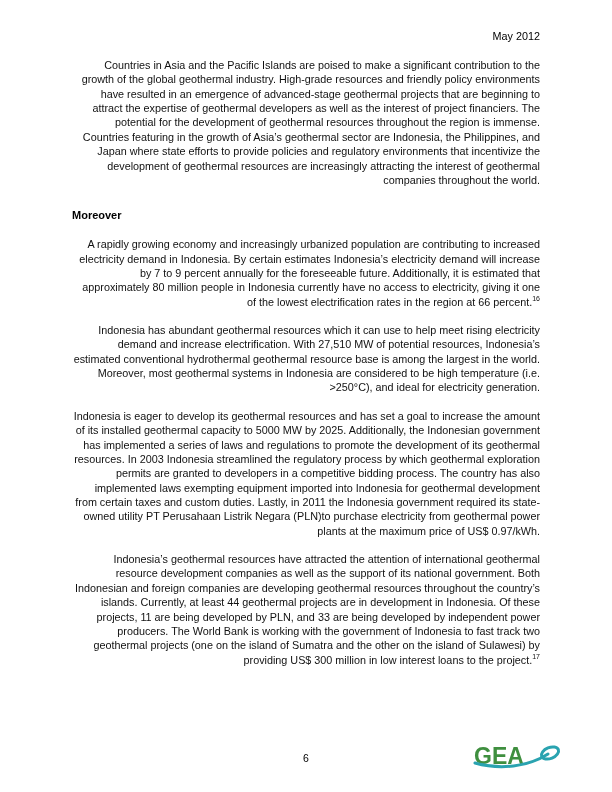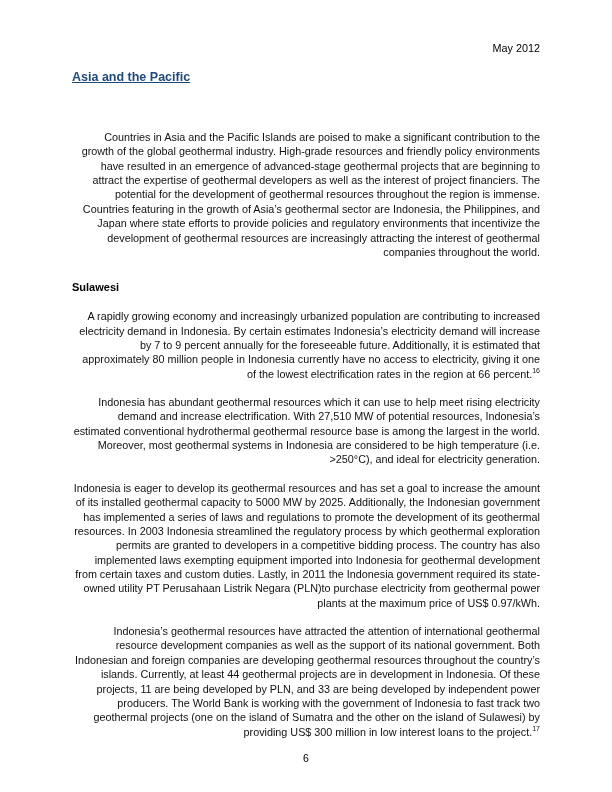--- a/index.html
+++ b/index.html
@@ -7,21 +7,21 @@
     padding: 0;
     background: #ffffff;
     font-family: "Liberation Sans", sans-serif;
   }
   .page {
     position: relative;
     width: 612px;
     height: 792px;
     background: #ffffff;
     box-sizing: border-box;
-    padding: 42px 72px 0 72px;
+    padding: 30px 72px 0 72px;
     overflow: hidden;
     color: #1a1a1a;
   }
   .date {
     text-align: right;
     font-size: 10.8px;
     color: #000000;
     margin-bottom: 16px;
   }
   .heading {
@@ -73,32 +73,40 @@
     height: 36px;
   }
 </style>
 </head>
 <body>
 
 <div class="page">
 
   <div class="date">May 2012</div>
 
-  <h1 class="heading">Asia and the Pacific</h1>
 
   <p class="para">Countries in Asia and the Pacific Islands are poised to make a significant contribution to the growth of the global geothermal industry. High-grade resources and friendly policy environments have resulted in an emergence of advanced-stage geothermal projects that are beginning to attract the expertise of geothermal developers as well as the interest of project financiers. The potential for the development of geothermal resources throughout the region is immense. Countries featuring in the growth of Asia’s geothermal sector are Indonesia, the Philippines, and Japan where state efforts to provide policies and regulatory environments that incentivize the development of geothermal resources are increasingly attracting the interest of geothermal companies throughout the world.</p>
 
-  <h2 class="subheading">Sulawesi</h2>
+  <h2 class="subheading">Moreover</h2>
 
   <p class="para"><span>A rapidly growing economy and increasingly urbanized population are contributing to increased electricity demand in Indonesia. By certain estimates Indonesia’s electricity demand will increase by 7 to 9 percent annually for the foreseeable future. Additionally, it is estimated that approximately 80 million people in Indonesia currently have no access to electricity, giving it one of the lowest electrification rates in the region at 66 percent.</span><sup class="fn">16</sup></p>
 
   <p class="para"><span>Indonesia has abundant geothermal resources which it can use to help meet rising electricity demand and increase electrification. With 27,510 MW of potential resources, Indonesia’s estimated conventional hydrothermal geothermal resource base is among the largest in the world. Moreover, most geothermal systems in Indonesia are considered to be high temperature (i.e. &gt;250°C), and ideal for electricity generation.</span></p>
 
   <p class="para"><span>Indonesia is eager to develop its geothermal resources and has set a goal to increase the amount of its installed geothermal capacity to 5000 MW by 2025. Additionally, the Indonesian government has implemented a series of laws and regulations to promote the development of its geothermal resources. In 2003 Indonesia streamlined the regulatory process by which geothermal exploration permits are granted to developers in a competitive bidding process. The country has also implemented laws exempting equipment imported into Indonesia for geothermal development from certain taxes and custom duties. Lastly, in 2011 the Indonesia government required its state-owned utility PT Perusahaan Listrik Negara (PLN)to purchase electricity from geothermal power plants at the maximum price of US$ 0.97/kWh.</span></p>
 
   <p class="para"><span>Indonesia’s geothermal resources have attracted the attention of international geothermal resource development companies as well as the support of its national government. Both Indonesian and foreign companies are developing geothermal resources throughout the country’s islands. Currently, at least 44 geothermal projects are in development in Indonesia. Of these projects, 11 are being developed by PLN, and 33 are being developed by independent power producers. The World Bank is working with the government of Indonesia to fast track two geothermal projects (one on the island of Sumatra and the other on the island of Sulawesi) by providing US$ 300 million in low interest loans to the project.</span><sup class="fn">17</sup></p>
 
   <div class="footer">
     <div class="page-number">6</div>
 
+    <div class="logo">
+      <svg width="92" height="36" viewBox="0 0 92 36" xmlns="http://www.w3.org/2000/svg">
+        <text x="2" y="26" font-family="Liberation Sans, sans-serif" font-size="23" font-weight="bold" fill="#3f8f3f">GEA</text>
+        <g>
+          <path d="M3,25 C28,32 56,29 76,16" fill="none" stroke="#2aa3b0" stroke-width="3" stroke-linecap="round"></path>
+          <ellipse cx="78" cy="15" rx="9" ry="5.5" fill="none" stroke="#2aa3b0" stroke-width="3" transform="rotate(-22 78 15)"></ellipse>
+        </g>
+      </svg>
+    </div>
   </div>
 
 </div>
 
 </body></html>

